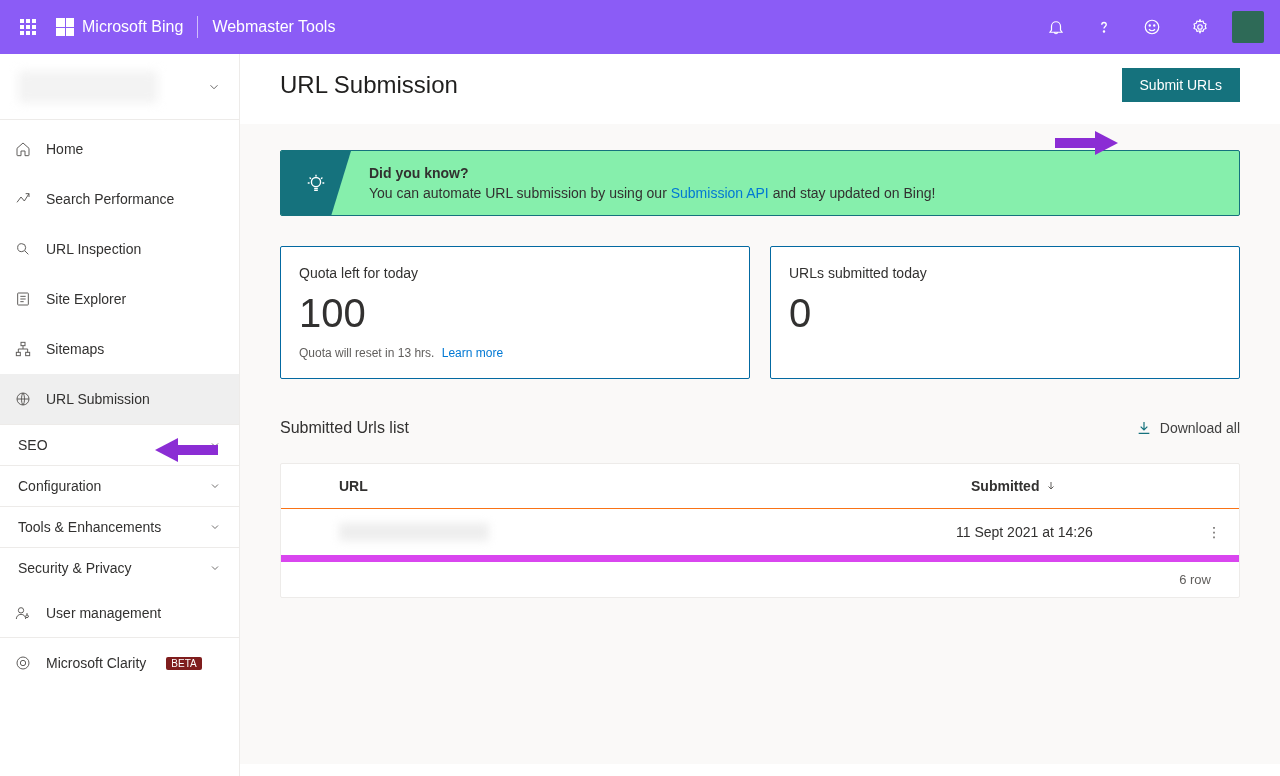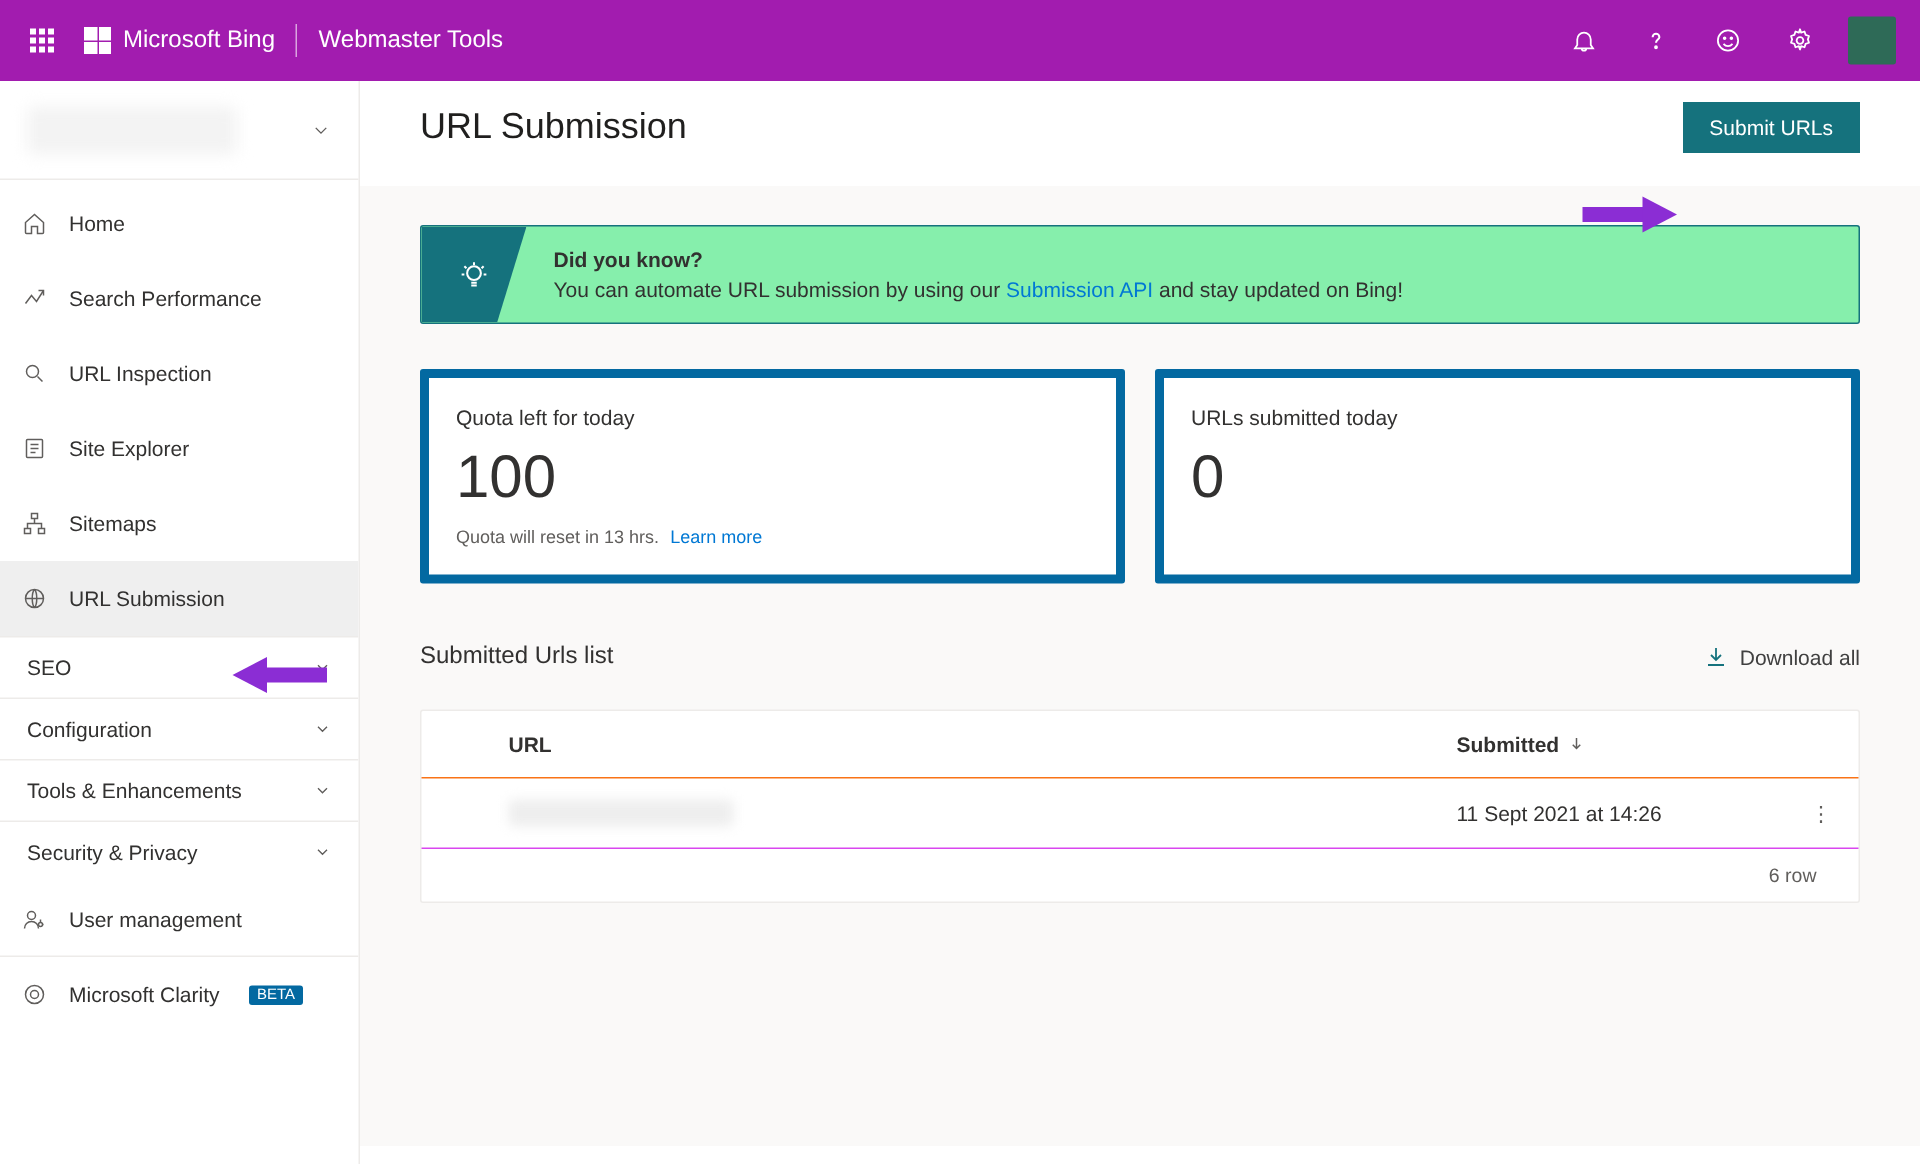--- a/index.html
+++ b/index.html
@@ -1,19 +1,19 @@
 <!DOCTYPE html>
 <html><head>
 <meta charset="utf-8">
 <style>
   * { box-sizing: border-box; margin: 0; padding: 0; }
   body { font-family: "Segoe UI", -apple-system, BlinkMacSystemFont, sans-serif; font-size: 14px; color: #323130; width: 1280px; height: 776px; overflow: hidden; }
   
   
-  .topbar { height: 54px; background: #a21caf; display: flex; align-items: center; padding: 0 12px; color: #fff; }
+  .topbar { height: 54px; background: #8b5cf6; display: flex; align-items: center; padding: 0 12px; color: #fff; }
   .waffle { width: 32px; height: 32px; display: flex; align-items: center; justify-content: center; cursor: pointer; }
   .waffle-grid { display: grid; grid-template-columns: repeat(3, 4px); grid-auto-rows: 4px; gap: 2px; }
   .waffle-grid span { background: #fff; width: 4px; height: 4px; }
   .brand { display: flex; align-items: center; margin-left: 12px; font-size: 16px; }
   .bing-logo { display: grid; grid-template-columns: 1fr 1fr; grid-template-rows: 1fr 1fr; width: 18px; height: 18px; gap: 1px; margin-right: 8px; }
   .bing-logo span { background: #fff; }
   .brand-divider { width: 1px; height: 22px; background: rgba(255,255,255,0.6); margin: 0 14px; }
   .topbar-spacer { flex: 1; }
   .topbar-icons { display: flex; align-items: center; gap: 8px; }
   .topbar-icon { width: 40px; height: 40px; display: flex; align-items: center; justify-content: center; cursor: pointer; }
@@ -25,51 +25,51 @@
   
   .sidebar { width: 240px; border-right: 1px solid #edebe9; background: #fff; display: flex; flex-direction: column; }
   .site-picker { height: 66px; display: flex; align-items: center; justify-content: space-between; padding: 0 18px; border-bottom: 1px solid #edebe9; cursor: pointer; }
   .site-picker-blur { width: 140px; height: 32px; background: #f3f3f3; filter: blur(5px); border-radius: 4px; }
   .nav { overflow: auto; padding-top: 4px; }
   .nav-item { display: flex; align-items: center; height: 50px; padding: 0 14px; cursor: pointer; gap: 14px; color: #323130; }
   .nav-item.selected { background: #efefef; }
   .nav-item .ico { width: 18px; height: 18px; display: flex; align-items: center; justify-content: center; color: #605e5c; }
   .nav-section { display:flex; align-items:center; justify-content:space-between; height:41px; padding:0 18px; border-top:1px solid #edebe9; cursor:pointer; color:#323130; }
   .nav-section:last-of-type { border-bottom:1px solid #edebe9; }
-  .beta-badge { background:#0369a1; color:#fff; font-size:10px; padding:1px 5px; border-radius:2px; margin-left:6px; }
+  .beta-badge { background:#7f1d1d; color:#fff; font-size:10px; padding:1px 5px; border-radius:2px; margin-left:6px; }
   
   
   .main { flex: 1; background: #fff; overflow: auto; }
   .page-header { display: flex; align-items: center; justify-content: space-between; padding: 14px 40px 22px; }
   .page-title { font-size: 24px; font-weight: 400; color: #201f1e; }
   .submit-btn { background: #15727d; color: #fff; border: none; height: 34px; padding: 0 18px; font-size: 14px; cursor: pointer; font-family:inherit; }
   .content { background: #faf9f8; padding: 26px 40px; min-height: 640px; }
   
   
   .info-banner { display: flex; border: 1px solid #15727d; background: #86efac; border-radius: 2px; overflow: hidden; margin-bottom: 30px; }
   .info-left { width: 70px; background: #15727d; display: flex; align-items: center; justify-content: center; color: #fff; clip-path: polygon(0 0, 100% 0, 72% 100%, 0 100%); }
   .info-body { padding: 14px 18px; font-size: 14px; }
   .info-body .title { font-weight: 600; margin-bottom: 4px; }
   .info-body a { color: #0078d4; text-decoration: none; }
   
   
   .cards { display: flex; gap: 20px; margin-bottom: 40px; }
-  .card { flex: 1; background: #fff; border: 6px solid #0369a1; border-radius: 2px; padding: 18px; }
+  .card { flex: 1; background: #fff; border: 1px solid #0369a1; border-radius: 2px; padding: 18px; }
   .card-label { font-size: 14px; color: #323130; margin-bottom: 10px; }
   .card-value { font-size: 40px; margin-bottom: 10px; }
   .card-sub { font-size: 12px; color: #605e5c; }
   .card-sub a { color: #0078d4; text-decoration: none; margin-left:4px;}
   
   
   .list-header { display: flex; align-items: center; justify-content: space-between; margin-bottom: 26px; }
   .list-title { font-size: 16px; color: #323130; }
   .download-all { display: flex; align-items: center; gap: 8px; color: #404040; cursor: pointer; }
   .table { background: #fff; border: 1px solid #edebe9; border-radius: 2px; }
   .thead { display: flex; padding: 14px 18px; border-bottom: 1px solid #f97316; font-weight: 700; }
-  .trow { display: flex; padding: 14px 18px; border-bottom: 1px solid #d946ef; align-items:center; }
+  .trow { display: flex; padding: 14px 18px; border-bottom: 7px solid #d946ef; align-items:center;gap:15px; }
   .col-url { flex: 1; padding-left: 40px; }
   .col-sub { width: 230px; display:flex; align-items:center; gap:6px;}
   .row-menu { width: 20px; text-align: right; cursor: pointer; color:#605e5c; }
   .url-blur { width: 150px; height: 18px; background: #eee; filter: blur(4px); border-radius: 3px; }
   .tfoot { padding: 10px 28px; text-align: right; font-size: 13px; color: #605e5c; }
   
   
   .arrow { position: absolute; }
   .arrow svg { display: block; }
   .arrow-1 { left: 1055px; top: 128px; }

